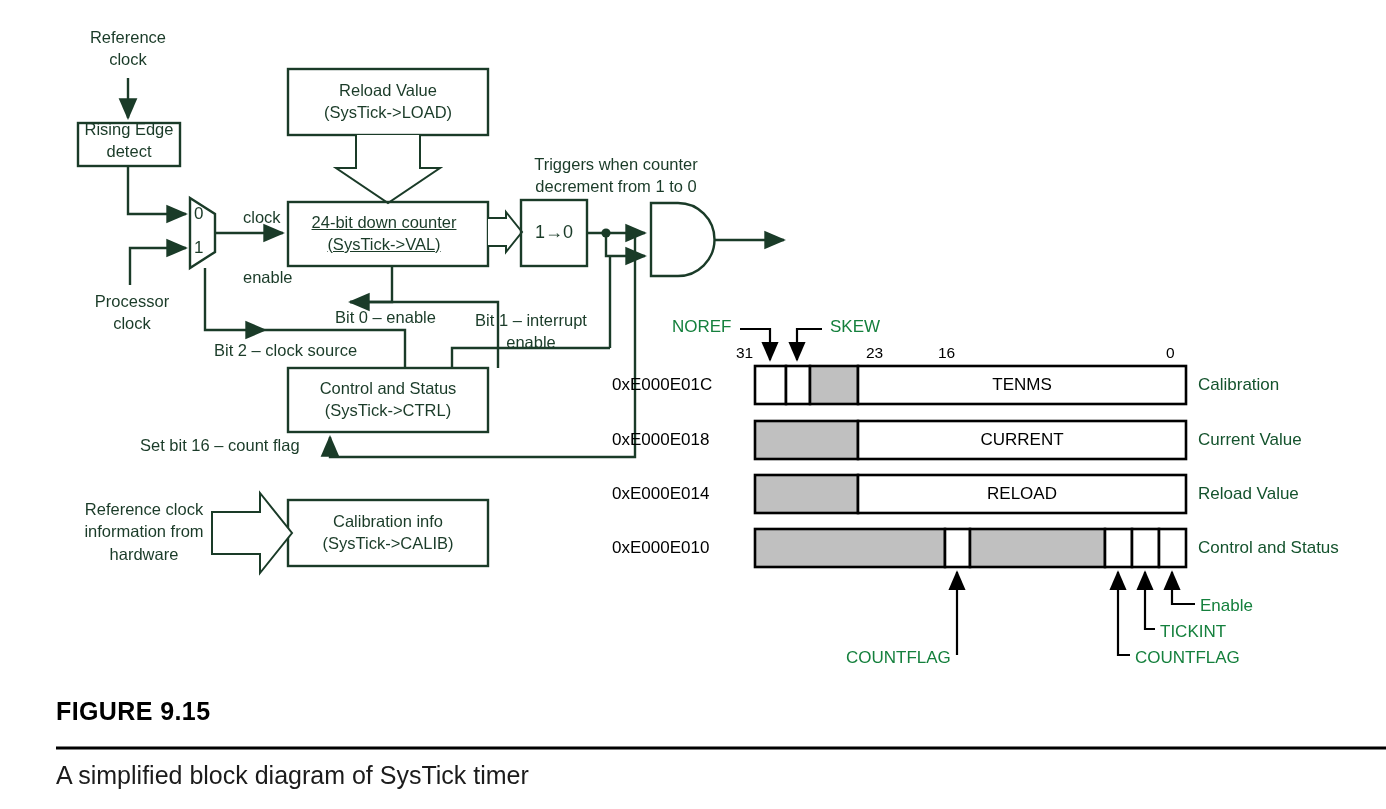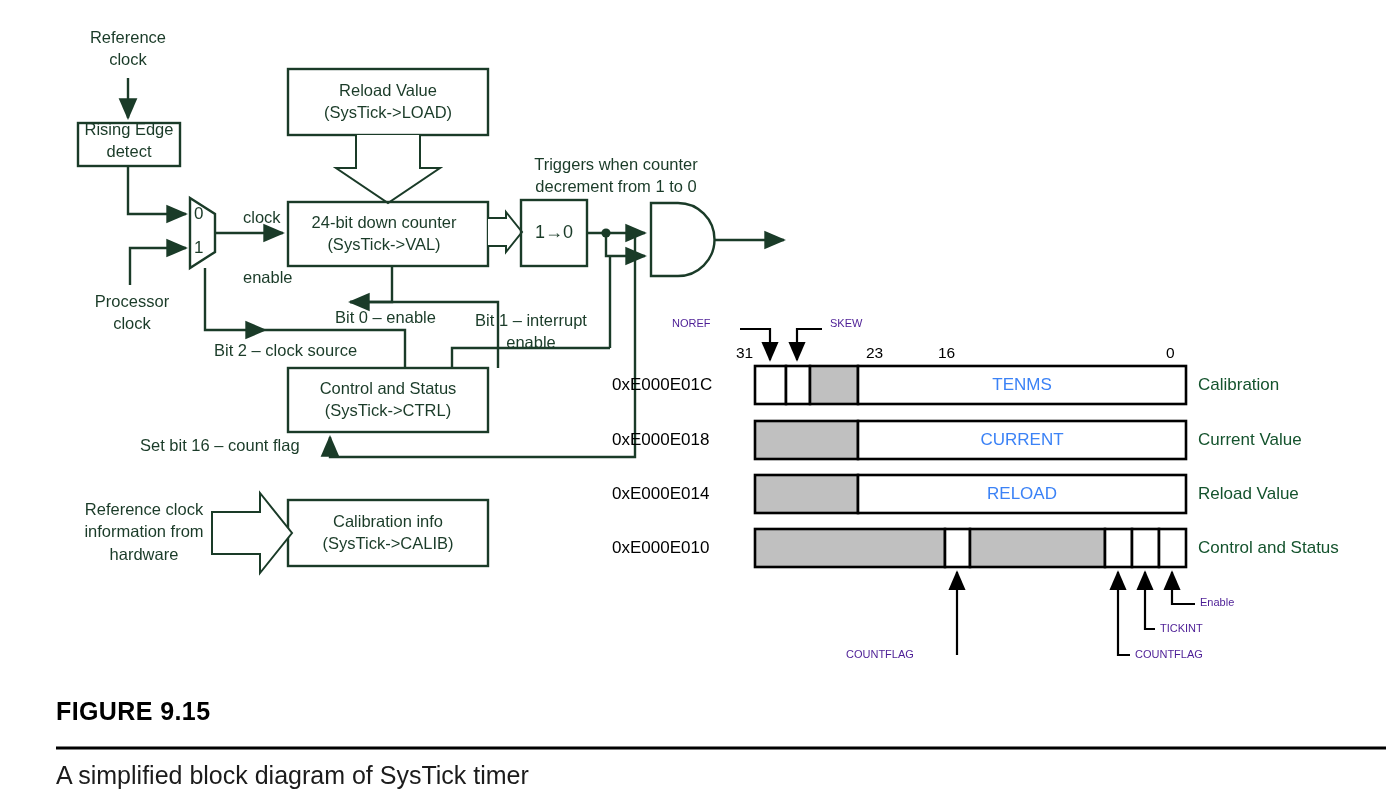--- a/index.html
+++ b/index.html
@@ -10,22 +10,22 @@
   .green{color:#1a3b28;}
   .ctr{text-align:center;}
   .boxtxt{position:absolute;display:flex;flex-direction:column;align-items:center;justify-content:center;
           color:#1a3b28;font-size:16.5px;line-height:1.32;text-align:center;}
   .figtitle{position:absolute;font-family:"Liberation Sans",sans-serif;font-weight:bold;
             font-size:25px;letter-spacing:0.4px;color:#000;}
   .figcap{position:absolute;font-family:"Liberation Sans",sans-serif;font-size:25px;color:#1b1b1b;}
   .regname{position:absolute;font-size:17px;color:#14532d;}
   .addr{position:absolute;font-size:17px;color:#000;text-align:left;}
   .bitnum{position:absolute;font-size:15.5px;color:#000;}
-  .fieldtxt{position:absolute;font-size:17px;color:#3b82f6;text-align:center;}
-  .ptrlbl{position:absolute;font-size:11px;color:#4c1d95;}
+  .fieldtxt{position:absolute;font-size:17px;color:#000000;text-align:center;}
+  .ptrlbl{position:absolute;font-size:17px;color:#15803d;}
 </style>
 </head>
 <body>
 
 <div id="stage">
 
   <svg class="layer" viewBox="0 0 1386 809">
     <defs>
       <marker id="garrow" markerWidth="9" markerHeight="9" refX="8.2" refY="4.5" orient="auto">
         <path d="M0,0.6 L9,4.5 L0,8.4 Z" fill="#1a3b28"></path>
@@ -146,21 +146,21 @@
   <div class="boxtxt" style="left:78px;top:123px;width:102px;height:35px;">
     <span>Rising Edge</span>
     <span>detect</span>
   </div>
 
   <div class="boxtxt" style="left:288px;top:69px;width:200px;height:66px;">
     <span>Reload Value</span>
     <span>(SysTick-&gt;LOAD)</span>
   </div>
 
-  <div class="boxtxt" style="left:288px;top:202px;width:192px;height:64px;">
+  <div class="boxtxt" style="left:288px;top:202px;width:192px;height:64px;text-decoration:underline;">
     <span>24-bit down counter</span>
     <span>(SysTick-&gt;VAL)</span>
   </div>
 
   <div class="boxtxt" style="left:521px;top:200px;width:66px;height:66px;font-size:18px;">
     <span>1→0</span>
   </div>
 
   <div class="boxtxt" style="left:288px;top:368px;width:200px;height:64px;">
     <span>Control and Status</span>

